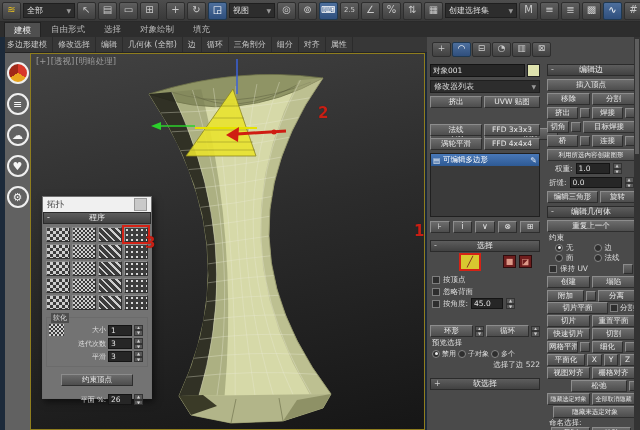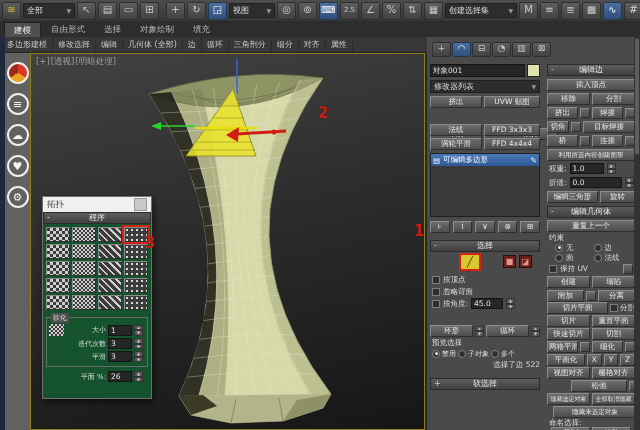--- a/index.html
+++ b/index.html
@@ -30,21 +30,21 @@
   font-size:11px;line-height:19px;text-align:center;box-sizing:border-box;overflow:hidden;}
 .cic.logo{background:conic-gradient(#d8382a 0 120deg,#e8a41e 0 240deg,#a02818 0);}
 
 #viewport{position:absolute;left:30px;top:53px;width:395px;height:377px;box-sizing:border-box;
   background:linear-gradient(168deg,#424242 0%,#2c2c2c 45%,#161616 100%);border:1px solid #8f7d1e;}
 #vplabel{position:absolute;left:5px;top:2px;font-size:8.5px;color:#9d9d9d;display:flex;gap:1px;z-index:5;}
 #vase{position:absolute;left:0;top:0;}
 
 .ann{position:absolute;color:#c81f14;font-weight:bold;font-size:15px;z-index:40;text-shadow:0 0 1px rgba(0,0,0,.4);}
 
-#topo{position:absolute;left:42px;top:196px;width:110px;height:203px;background:#14532d;border:1px solid #707070;
+#topo{position:absolute;left:42px;top:196px;width:110px;height:203px;background:#737373;border:1px solid #707070;
   box-shadow:2px 3px 7px rgba(0,0,0,.55);z-index:20;box-sizing:border-box;}
 #topo .title{height:15px;background:#f0f0f0;color:#444;font-size:8.5px;line-height:15px;padding:0 4px;
   display:flex;justify-content:space-between;align-items:center;}
 .tbtn{width:11px;height:11px;background:#c9c9c9;border:1px solid #999;flex:none;}
 .hd{position:absolute;height:12px;background:linear-gradient(#5d5d5d,#414141);border:1px solid #2b2b2b;
   box-sizing:border-box;font-size:8px;line-height:10px;text-align:center;color:#eaeaea;overflow:hidden;}
 .hd .mk{position:absolute;left:3px;top:0;color:#ccc;}
 #topohdr{position:relative;height:12px;background:linear-gradient(#5d5d5d,#414141);border:1px solid #2b2b2b;
   font-size:8px;line-height:10px;text-align:center;color:#eaeaea;box-sizing:border-box;}
 #topohdr span.mk{position:absolute;left:3px;top:0;}
@@ -269,20 +269,23 @@
     </div>
     <div class="grow">
       <span>平滑</span>
       <span class="num" style="width:24px">3</span>
       <span class="spin">
           <i>▲</i>
           <i>▼</i>
         </span>
     </div>
   </div>
+  <div style="text-align:center;margin-top:4px">
+    <span class="b" style="display:inline-block;width:72px;flex:none">约束顶点</span>
+  </div>
   <div class="grow" style="margin:4px 6px 0">
     <span>平面 %:</span>
     <span class="num" style="width:24px">26</span>
     <span class="spin">
         <i>▲</i>
         <i>▼</i>
       </span>
   </div>
 </div>
 
@@ -416,21 +419,21 @@
   </div>
   <div class="r" style="left:120px;top:98px;width:88px">
     <div class="b">桥</div>
     <div class="m"></div>
     <div class="b">连接</div>
     <div class="m"></div>
   </div>
   <div class="r" style="left:120px;top:112px;width:88px">
     <div class="b" style="font-size:6.5px">利用所选内容创建图形</div>
   </div>
-  <div class="chkrow" style="left:122px;top:126px">
+  <div class="chkrow" style="left:128px;top:126px">
     <span>权重:</span>
     <span class="num" style="width:34px">1.0</span>
     <span class="spin">
         <i>▲</i>
         <i>▼</i>
       </span>
   </div>
   <div class="chkrow" style="left:122px;top:140px">
     <span>折缝:</span>
     <span class="num" style="width:52px">0.0</span>

